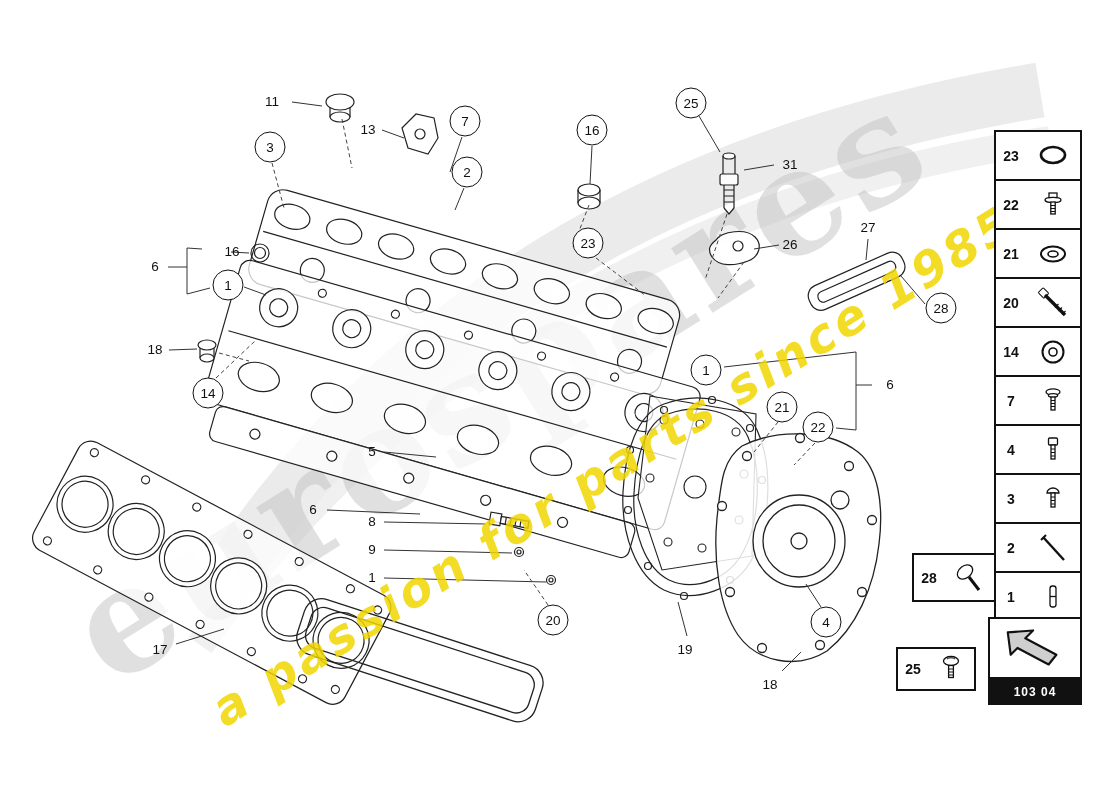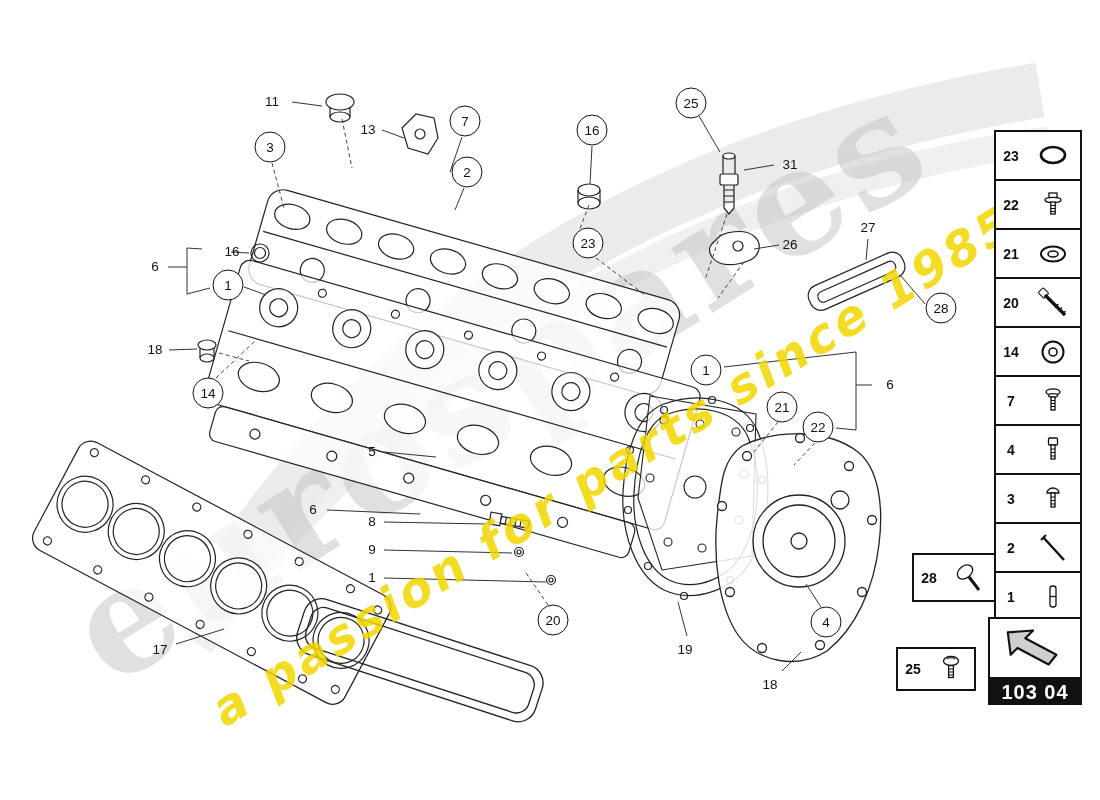--- a/index.html
+++ b/index.html
@@ -41,21 +41,21 @@
   .box-28 { left:912px; top:553px; width:84px; height:49px; }
   .box-25 { left:896px; top:647px; width:80px; height:44px; }
 
   .arrow-box {
     position:absolute; left:988px; top:617px; width:94px; height:62px;
     background:#fff; border:2px solid #111; box-sizing:border-box;
     display:flex; align-items:center; justify-content:center; z-index:6; cursor:pointer;
   }
   .code-bar {
     position:absolute; left:988px; top:679px; width:94px; height:26px;
-    background:#111; color:#fff; font-weight:bold; font-size:20px;
+    background:#111; color:#fff; font-weight:bold; font-size:12px;
     display:flex; align-items:center; justify-content:center;
     box-sizing:border-box; z-index:6; letter-spacing:1px;
   }
 </style>
 </head>
 <body>
 
 <div class="stage">
 
   <svg class="art" width="1100" height="800" viewBox="0 0 1100 800">

